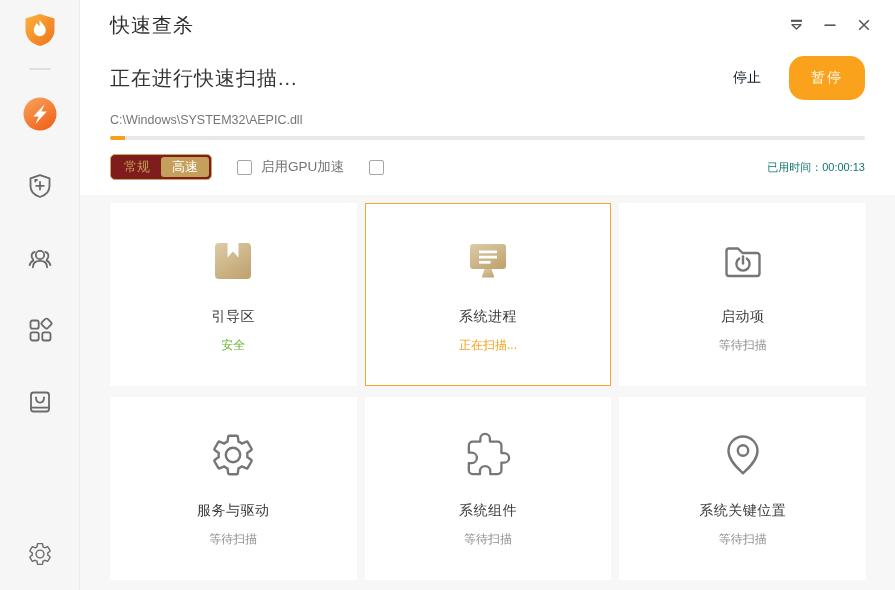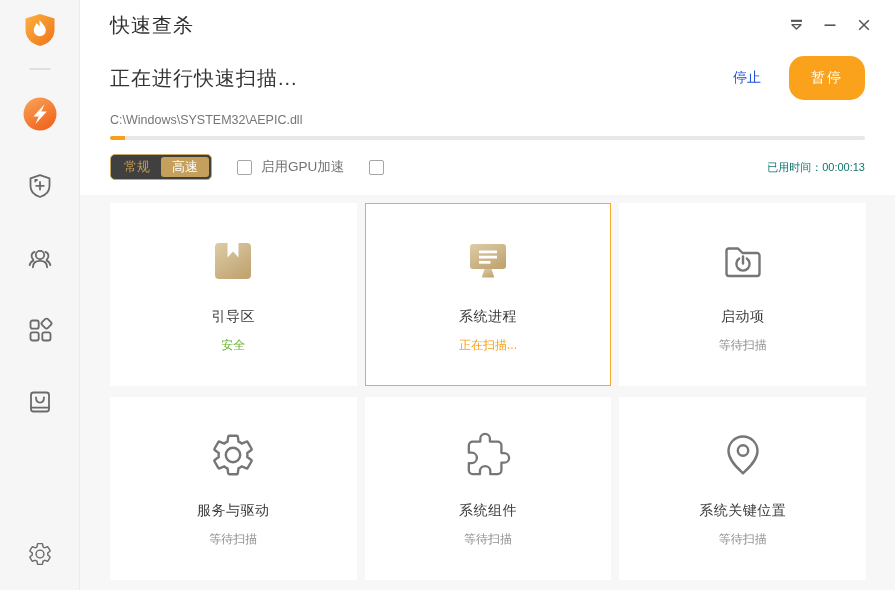--- a/index.html
+++ b/index.html
@@ -21,31 +21,31 @@
   .main { flex:1; height:590px; display:flex; flex-direction:column; background:#fff; }
 
   .titlebar { height:50px; flex:none; display:flex; align-items:center; padding:0 14px 0 30px; }
   .page-title { font-size:20px; font-weight:400; color:#2f2f2f; letter-spacing:1px; }
   .win-controls { margin-left:auto; display:flex; align-items:center; }
   .win-btn { width:34px; height:30px; display:flex; align-items:center; justify-content:center; cursor:pointer; }
 
   .scan-head { margin-top:6px; padding:0 30px; display:flex; align-items:center; }
   .scan-heading { font-size:20px; font-weight:400; color:#333; letter-spacing:1px; }
   .actions { margin-left:auto; display:flex; align-items:center; }
-  .stop-link { font-size:14px; color:#1d4ed8; margin-right:28px; cursor:pointer;font-family:Liberation Mono, monospace; }
+  .stop-link { font-size:14px; color:#0f172a; margin-right:28px; cursor:pointer;font-family:Liberation Mono, monospace; }
   .pause-btn { width:76px; height:44px; border:none; border-radius:15px; background:#FAA21B;
                color:#fff; font-size:14px; font-family:inherit; cursor:pointer; letter-spacing:2px; }
 
   .path { margin-top:13px; padding:0 30px; font-size:12.5px; color:#757575; }
   .progress { margin:9px 30px 0; height:4px; background:#e8e8e8; border-radius:2px; overflow:hidden; }
   .progress-fill { height:100%; background:#F9A01B; }
 
   .options { margin:13px 30px 0; height:28px; display:flex; align-items:center; }
   .mode-toggle { display:inline-flex; align-items:center; border:1px solid #C9A767; border-radius:5px;
-                 background:#404040; padding:2px; height:26px; }
+                 background:#7f1d1d; padding:2px; height:26px; }
   .mode-opt { font-size:13px; color:#C19A55; line-height:20px; padding:0 11px; border-radius:3px; cursor:pointer; }
   .mode-opt.sel { background:#C5A05C; color:#fff; }
   .chk { display:flex; align-items:center; margin-left:25px; cursor:pointer; }
   .chk .box { width:15px; height:15px; border:1px solid #a6a6a6; border-radius:2px; background:#fff; }
   .chk .lbl { margin-left:9px; font-size:13.5px; color:#737373; }
   .elapsed { margin-left:auto; font-size:11px; color:#0f766e; }
 
   .cards-wrap { margin-top:14px; flex:1; background:#f7f7f8; padding:8px 29px 0 30px; }
   .cards { display:grid; grid-template-columns:repeat(3,1fr); column-gap:8px; row-gap:11px; }
   .card { background:#fff; height:183px; display:flex; flex-direction:column; align-items:center;

